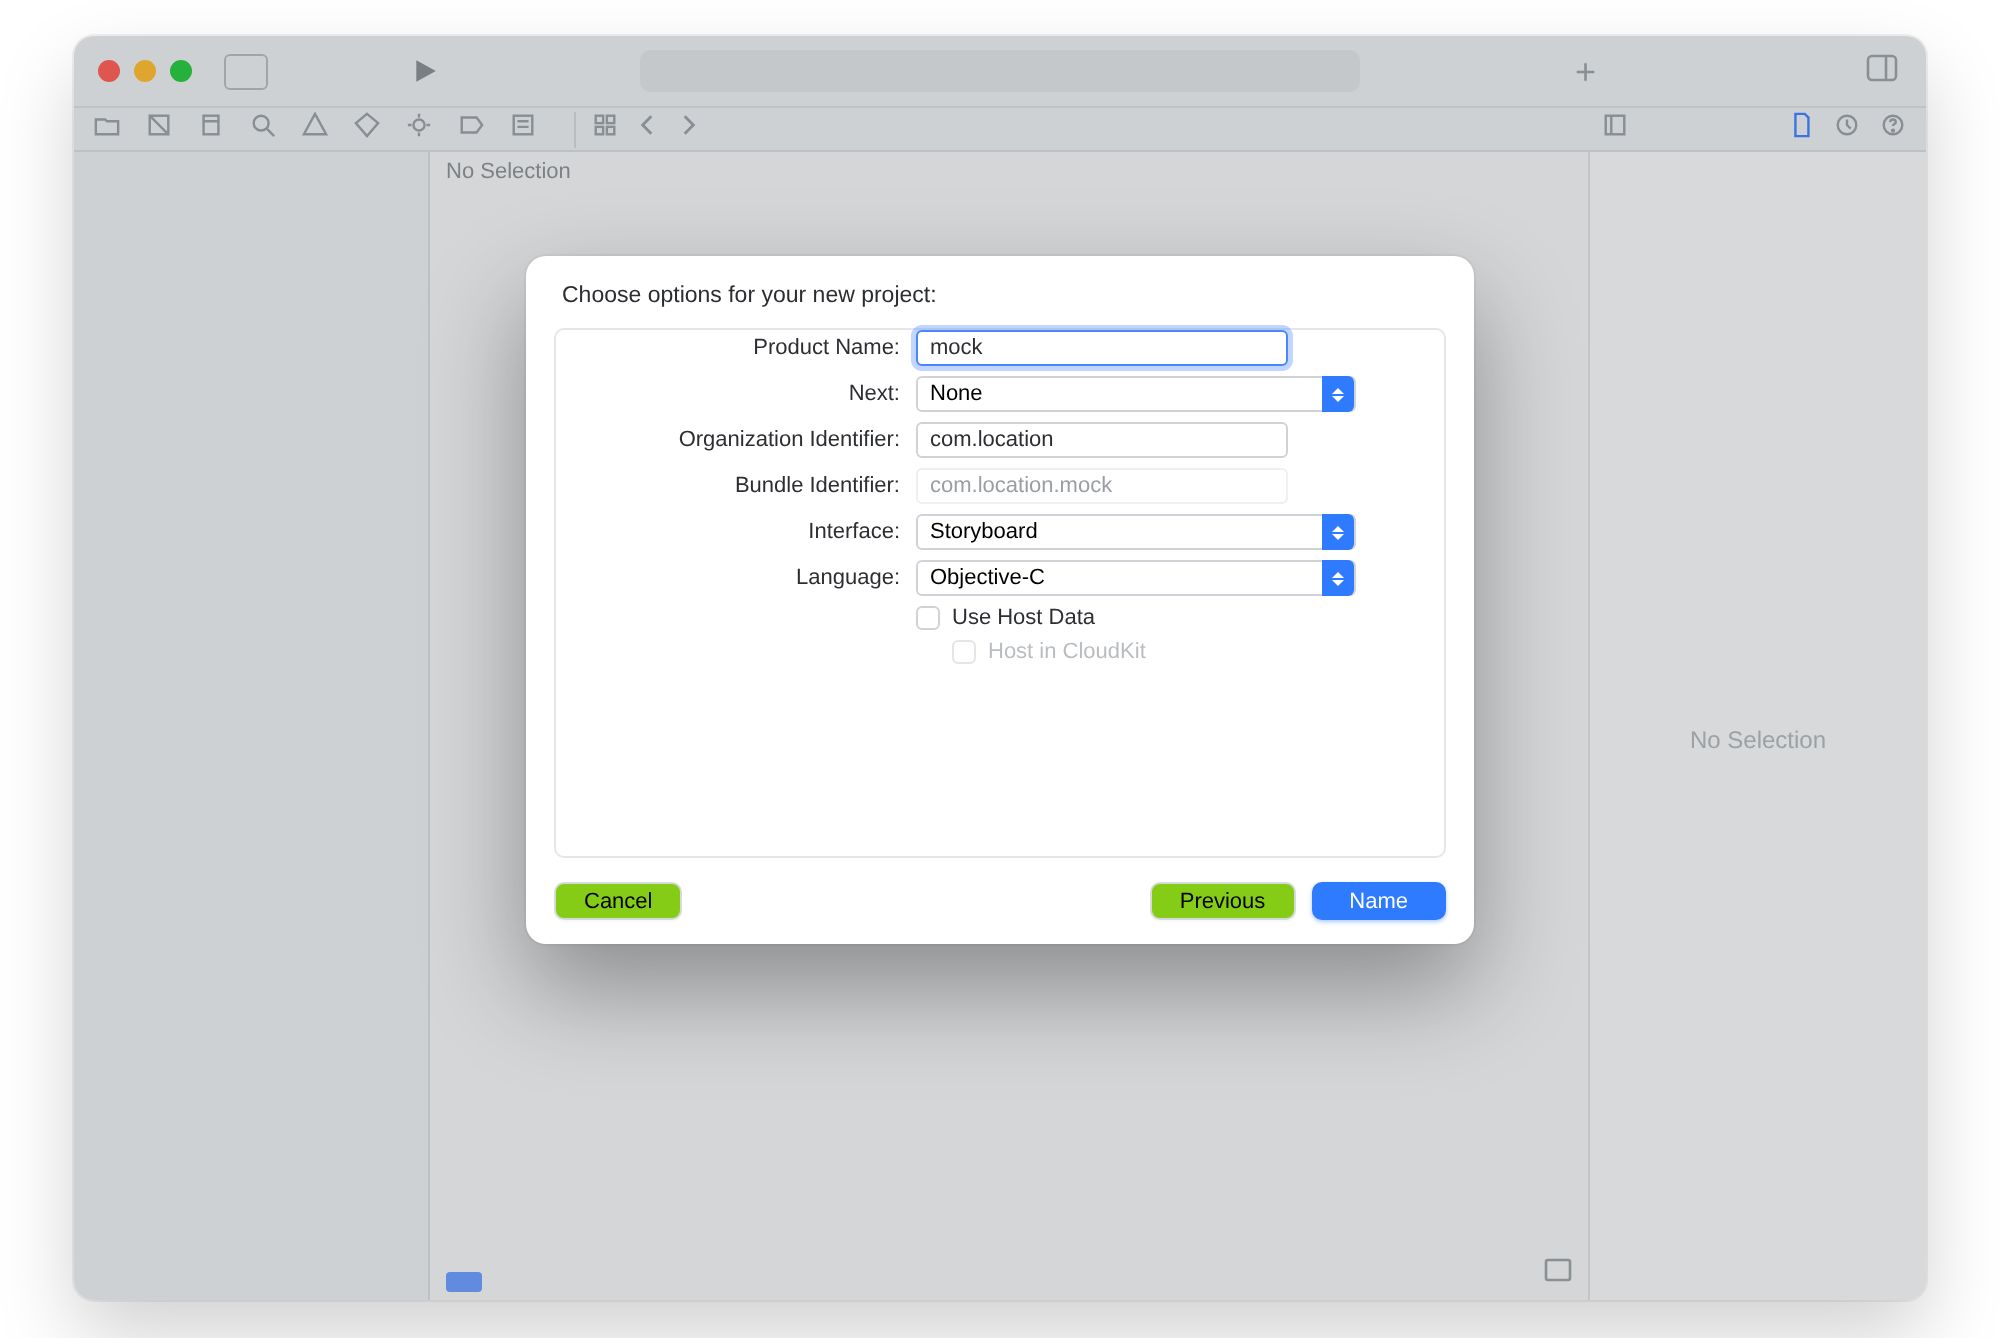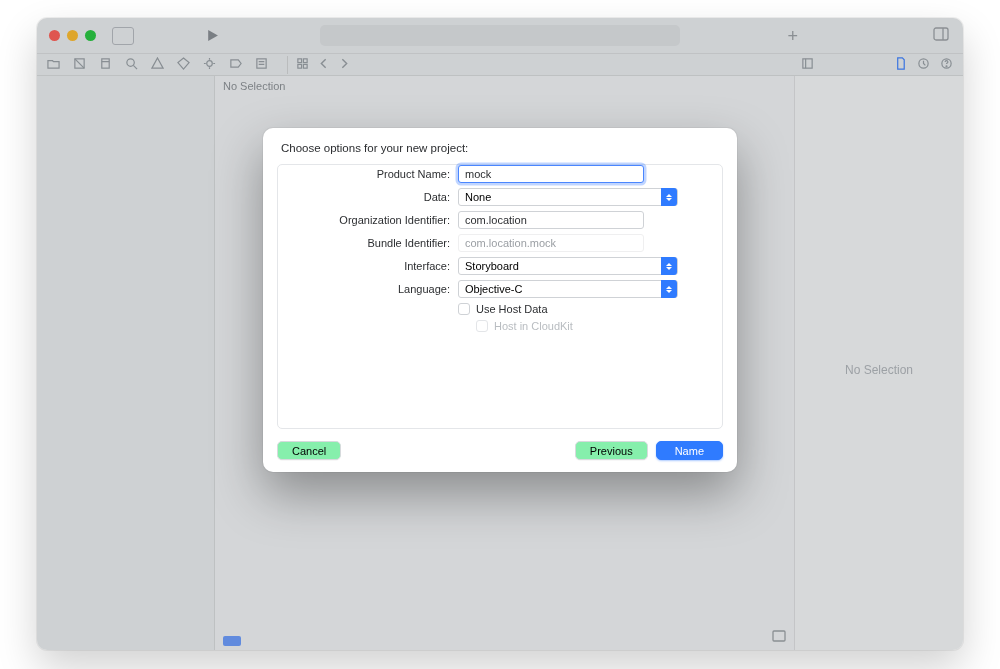--- a/index.html
+++ b/index.html
@@ -89,21 +89,21 @@
   .select .arrow::before { border-bottom:3.5px solid #fff; }
   .select .arrow::after  { border-top:3.5px solid #fff; }
   .cbrow { display:flex; align-items:center; gap:6px; font-size:11px; color:#2c2e31; }
   .cbrow.disabled { color:#b9bdc1; }
   .cb { width:12px; height:12px; border:1px solid #cfd2d6; border-radius:3px; background:#fff; }
   .cb.disabled { border-color:#e3e5e8; }
   
   .sheet-footer { display:flex; align-items:center; padding:12px 14px 12px; gap:8px; }
   .btn {
     height:19px; padding:0 14px; font-size:11px; border-radius:5px; border:1px solid #d7dadd;
-    background:#86efac; display:flex; align-items:center; cursor:default; box-shadow:0 1px 0 rgba(0,0,0,0.03);
+    background:#84cc16; display:flex; align-items:center; cursor:default; box-shadow:0 1px 0 rgba(0,0,0,0.03);
   }
   .btn.primary { background:#2f7bff; border-color:#2f7bff; color:#fff; padding:0 18px; box-shadow:0 1px 2px rgba(47,123,255,0.4); }
   .spacer { flex:1; }
 </style>
 </head>
 <body>
 
 <div class="window">
 
   <div class="titlebar">
@@ -217,21 +217,21 @@
 </div>
 
 <div class="sheet">
   <div class="sheet-header">Choose options for your new project:</div>
 
   <div class="sheet-body">
     <div class="form">
       <label>Product Name:</label>
       <input class="fld focus" value="mock" style="">
 
-      <label>Data:</label>
+      <label>Next:</label>
       <div class="select">
         <span>None</span>
         <span class="arrow"></span>
       </div>
 
       <label>Organization Identifier:</label>
       <input class="fld" value="com.location" style="">
 
       <label>Bundle Identifier:</label>
       <input class="fld readonly" readonly="" value="com.location.mock" style="">

